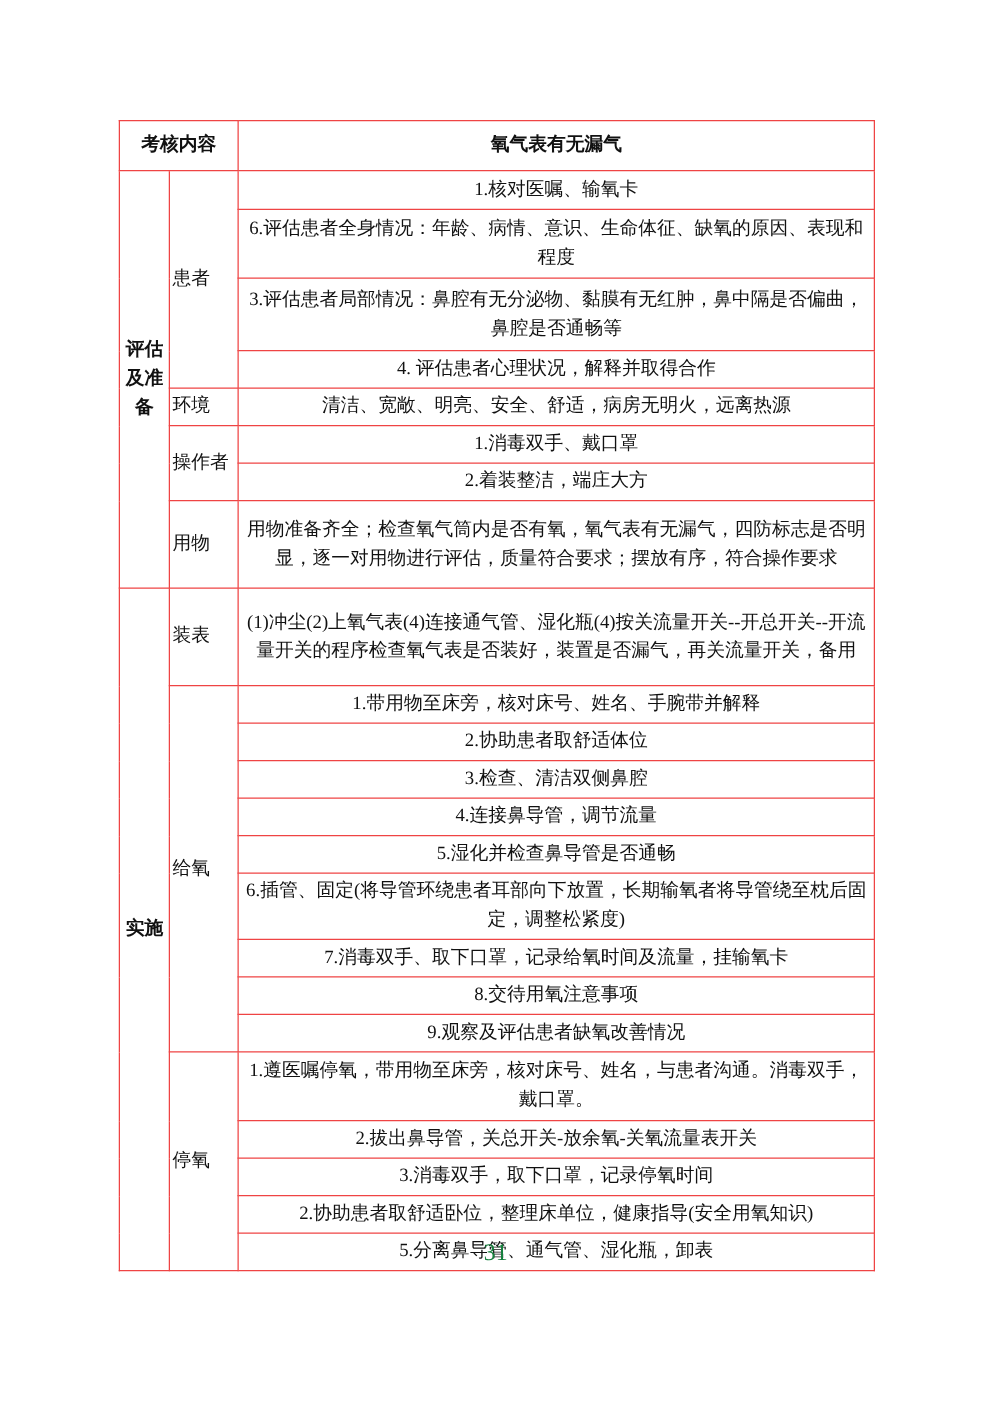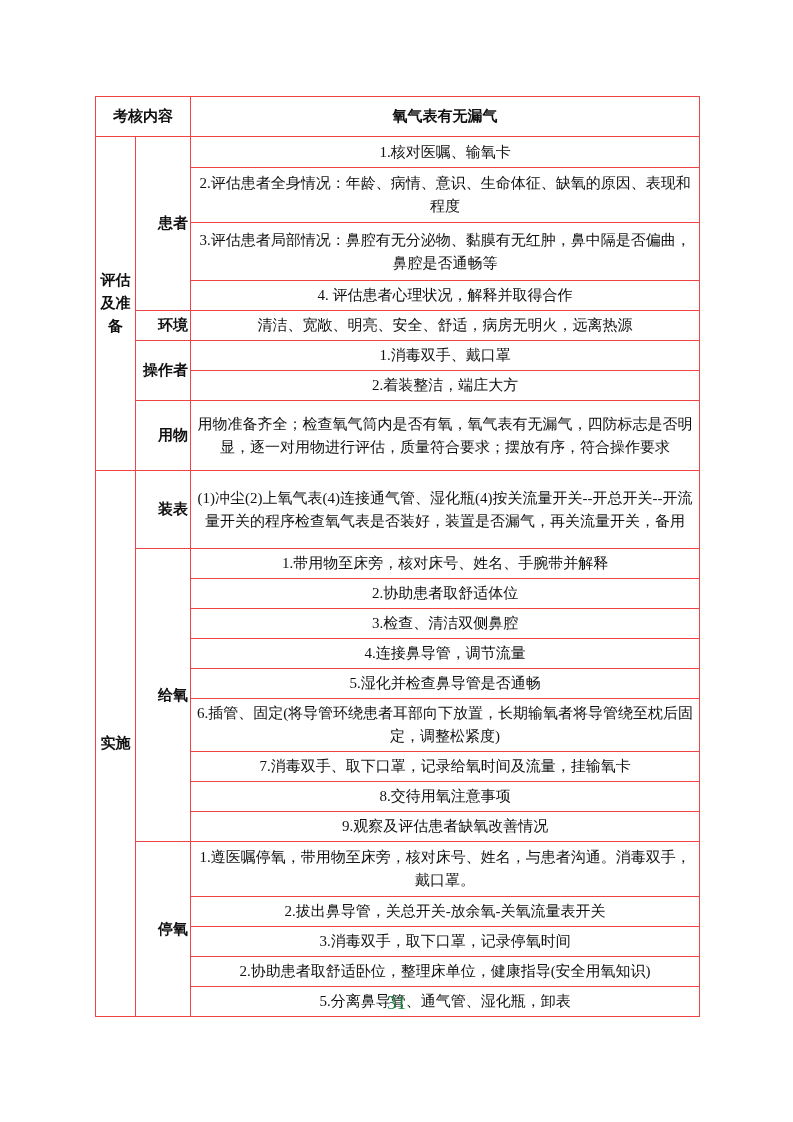--- a/index.html
+++ b/index.html
@@ -40,22 +40,22 @@
     font-size: 15px;
   }
   .sec-cell {
     font-weight: bold;
     text-align: center;
     word-break: break-all;
     padding: 0 4px;
     margin-top: 17px;
   }
   .grp-cell {
-    font-weight: bold;
-    text-align: right;
+    font-weight: normal;
+    text-align: left;
     word-break: break-all;
     padding: 0 2px;
   }
   .item-cell {
     text-align: center;
     padding-left: 3px;
     padding-right: 3px;
   }
   tr.h30 { height: 30px; }
   tr.h31 { height: 31px; }
@@ -89,21 +89,21 @@
       <th colspan="2">考核内容</th>
       <th>氧气表有无漏气</th>
     </tr>
 
     <tr class="h31">
       <td rowspan="8" class="sec-cell">评估及准备</td>
       <td rowspan="4" class="grp-cell">患者</td>
       <td class="item-cell">1.核对医嘱、输氧卡</td>
     </tr>
     <tr class="h55">
-      <td class="item-cell">2.评估患者全身情况：年龄、病情、意识、生命体征、缺氧的原因、表现和程度</td>
+      <td class="item-cell">6.评估患者全身情况：年龄、病情、意识、生命体征、缺氧的原因、表现和程度</td>
     </tr>
     <tr class="h58">
       <td class="item-cell">3.评估患者局部情况：鼻腔有无分泌物、黏膜有无红肿，鼻中隔是否偏曲，鼻腔是否通畅等</td>
     </tr>
     <tr class="h30">
       <td class="item-cell">4. 评估患者心理状况，解释并取得合作</td>
     </tr>
     <tr class="h30">
       <td class="grp-cell">环境</td>
       <td class="item-cell">清洁、宽敞、明亮、安全、舒适，病房无明火，远离热源</td>

